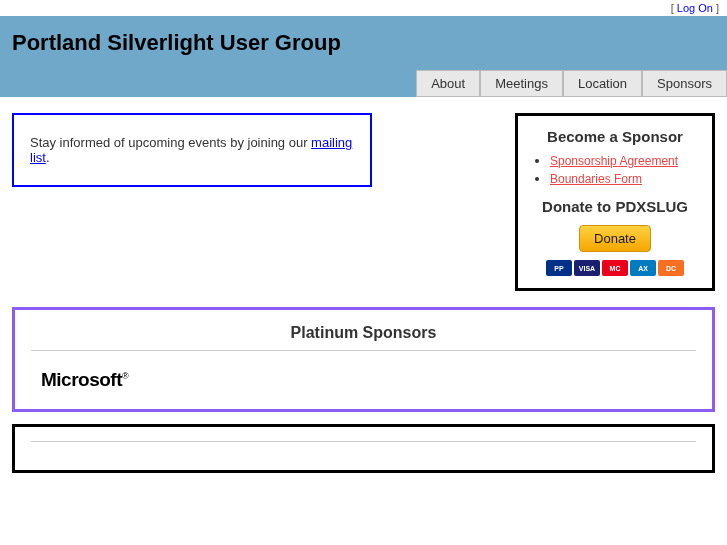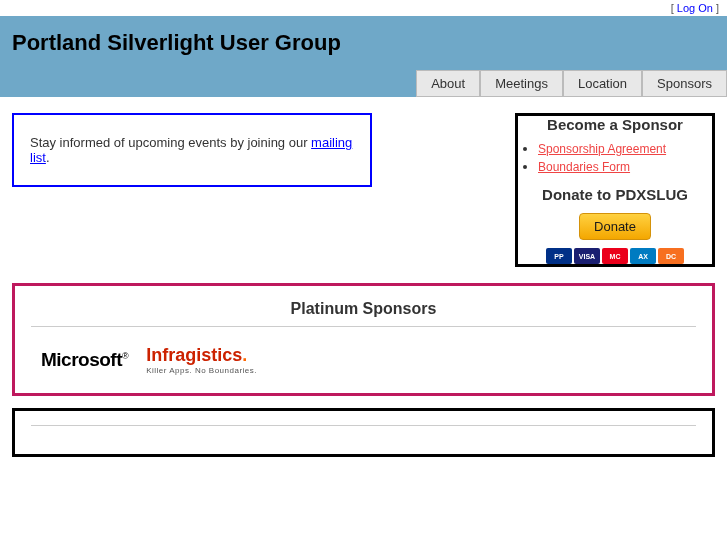--- a/index.html
+++ b/index.html
@@ -77,20 +77,21 @@
     }
 
     
     .right-sidebar {
       width: 200px;
       flex-shrink: 0;
     }
 
     .sponsor-box {
       border: 3px solid #000;
+      padding: 12px;
       background: #fff;
     }
     .sponsor-box-title {
       font-size: 15px;
       font-weight: bold;
       text-align: center;
       margin-bottom: 8px;
     }
     .sponsor-box ul {
       list-style: disc;
@@ -145,21 +146,21 @@
       color: #fff;
     }
     .card-visa { background: #1a1f71; }
     .card-mc { background: #eb001b; width: 26px; }
     .card-amex { background: #007bc1; }
     .card-disc { background: #f76f20; }
     .card-pp { background: #003087; }
 
     
     .platinum-section {
-      border: 3px solid #be185d;
+      border: 3px solid #8b5cf6;
       margin: 0 12px 12px 12px;
       padding: 14px 16px;
       background: #fff;
     }
     .section-title {
       text-align: center;
       font-size: 16px;
       font-weight: bold;
       margin-bottom: 8px;
     }
@@ -274,22 +275,18 @@
   </div>
 </div>
 
 <div class="platinum-section">
   <div class="section-title">Platinum Sponsors</div>
   <hr class="section-divider">
   <div class="sponsor-logos">
     <div class="logo-microsoft">
       <strong>Microsoft</strong><sup>®</sup>
     </div>
-    <div class="logo-infragistics-wrap">
-      <span class="logo-infragistics">Infragistics<span style="color:#f60;">.</span></span>
-      <span class="logo-infragistics-sub">Killer Apps. No Boundaries.</span>
-    </div>
   </div>
 </div>
 
 <div class="product-section">
   <hr class="section-divider">
 </div>
 
 </body></html>

